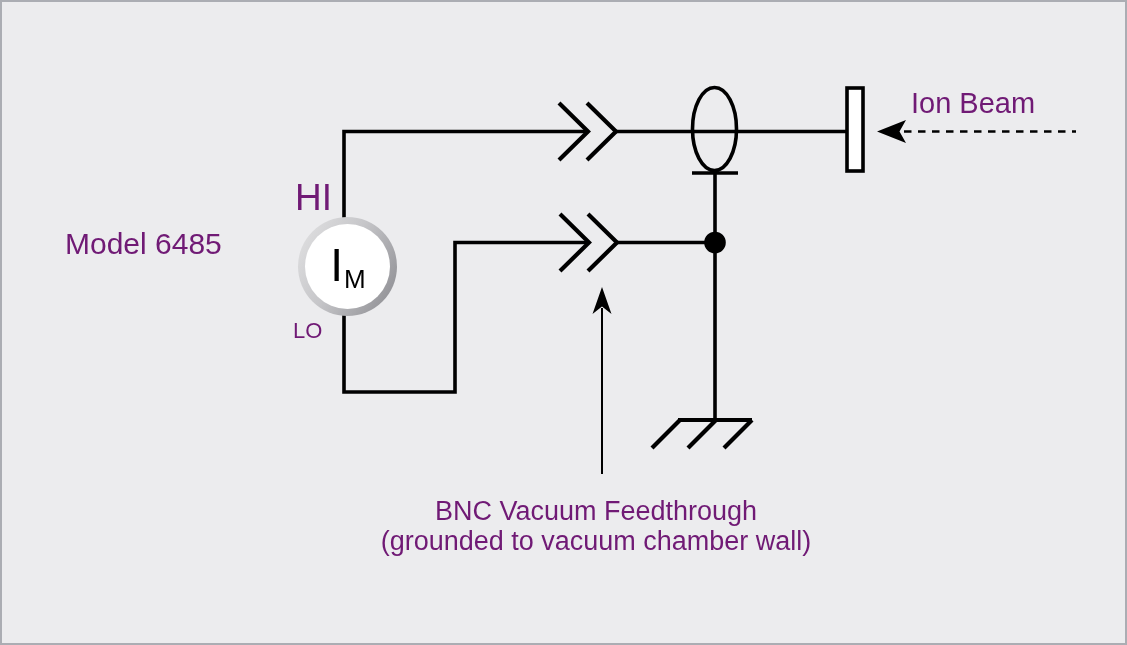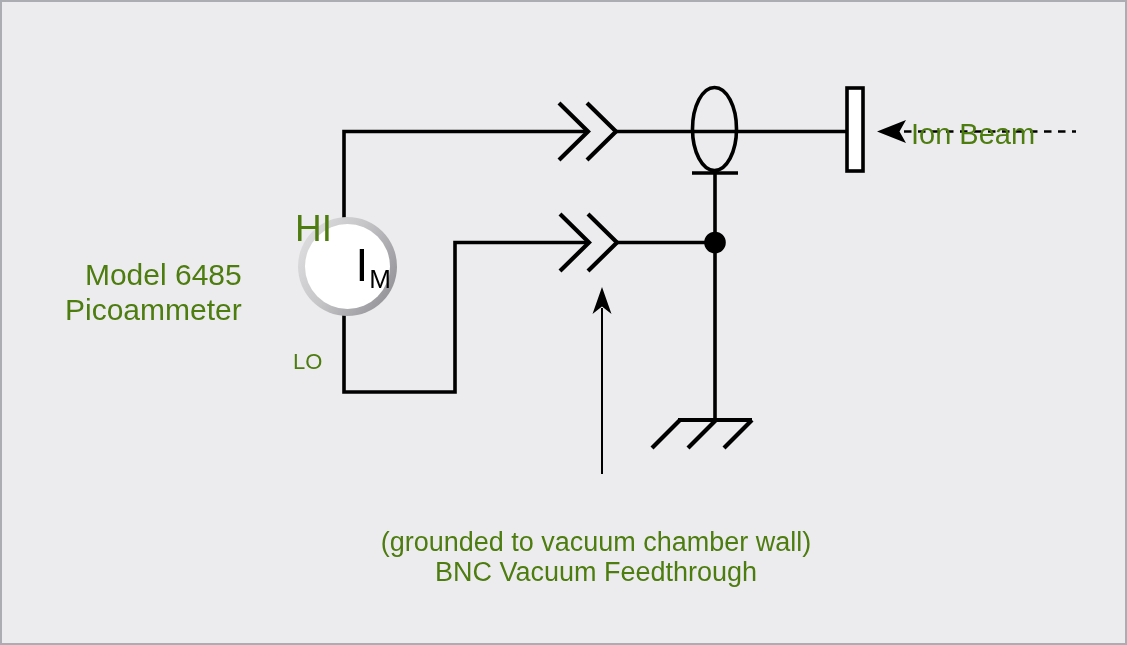--- a/index.html
+++ b/index.html
@@ -16,24 +16,23 @@
     border: 2px solid #abadb3;
     overflow: hidden;
   }
   .schematic {
     position: absolute;
     left: 0;
     top: 0;
   }
   .label {
     position: absolute;
-    color: #4d7c0f;
+    color: #701a75;
     white-space: nowrap;
     line-height: 1.1;
-    margin-top: 31px;
   }
   .device-label {
     left: 63px;
     top: 224px;
     font-size: 30px;
     line-height: 35px;
     text-align: right;
   }
   .hi-label {
     left: 293px;
@@ -70,21 +69,21 @@
   .meter-face {
     position: absolute;
     left: 7px;
     top: 7px;
     right: 7px;
     bottom: 7px;
     border-radius: 50%;
     background: #ffffff;
     display: flex;
     align-items: center;
-    justify-content: flex-end;
+    justify-content: center;
   }
   .meter-text {
     font-size: 46px;
     color: #000;
     line-height: 1;
     transform: translateY(-2px);
   }
   .meter-text sub {
     font-size: 26px;
     vertical-align: baseline;
@@ -151,27 +150,26 @@
   </svg>
 
   <div class="meter">
     <div class="meter-face">
       <div class="meter-text"><span>I</span><sub>M</sub></div>
     </div>
   </div>
 
   <div class="label device-label">
     <div>Model 6485</div>
-    <div>Picoammeter</div>
   </div>
 
   <div class="label hi-label">HI</div>
 
   <div class="label lo-label">LO</div>
 
   <div class="label ion-beam-label">Ion Beam</div>
 
   <div class="label feedthrough-label">
+    <div>BNC Vacuum Feedthrough</div>
     <div>(grounded to vacuum chamber wall)</div>
-    <div>BNC Vacuum Feedthrough</div>
   </div>
 
 </div>
 
 </body></html>

